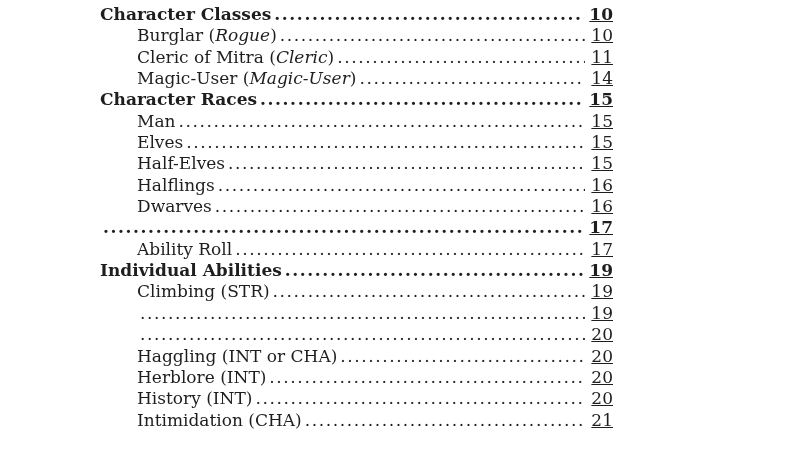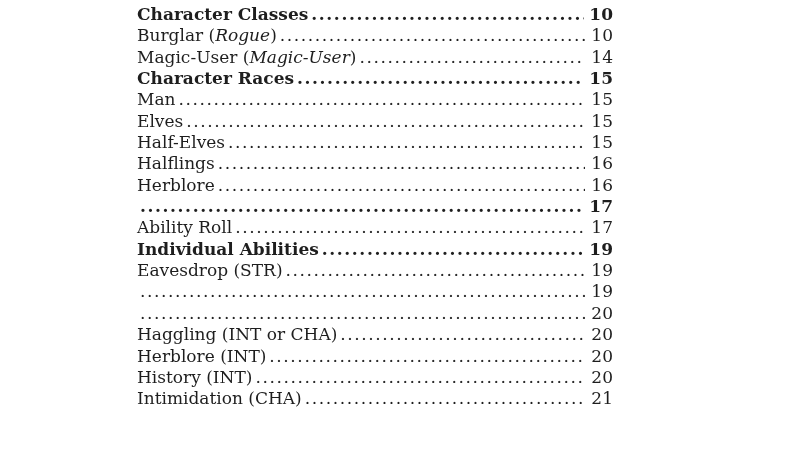--- a/index.html
+++ b/index.html
@@ -19,56 +19,62 @@
     width: 513px;
   }
   .row {
     display: flex;
     align-items: baseline;
     height: 21.35px;
     font-size: 17px;
     line-height: 21.35px;
     white-space: nowrap;
   }
-  .row.l1 { font-weight: bold; margin-left: 37px; }
+  .row.l1 { font-weight: bold; }
   .row.l2 { padding-left: 37px; }
   .label { white-space: nowrap; flex: 0 0 auto; }
   .label em { }
   .leader {
     flex: 1 1 auto;
     overflow: hidden;
     height: 21.35px;
     margin: 0 5px 0 3px;
     letter-spacing: 1.6px;
   }
   .leader::after {
     content: "........................................................................................................";
   }
   .pagenum {
     flex: 0 0 auto;
     min-width: 23px;
     text-align: right;
+    text-decoration: underline;
   }
 </style>
 </head>
 <body style="background: rgb(255, 255, 255); color: rgb(30, 30, 30);">
 
 <div class="toc" id="toc">
   <div class="row l1">
     <span class="label"><span class="t">Character Classes</span><em class="em"></em><span class="after"></span></span>
     <span class="leader"></span>
     <span class="pagenum">10</span>
   </div>
 
   <div class="row l2">
     <span class="label"><span class="t">Burglar (</span><em class="em">Rogue</em><span class="after">)</span></span>
     <span class="leader"></span>
     <span class="pagenum">10</span>
   </div>
 
+  <div class="row l2">
+    <span class="label"><span class="t">Cleric of Mitra (</span><em class="em">Cleric</em><span class="after">)</span></span>
+    <span class="leader"></span>
+    <span class="pagenum">11</span>
+  </div>
 
 
   <div class="row l2">
     <span class="label"><span class="t">Magic-User (</span><em class="em">Magic-User</em><span class="after">)</span></span>
     <span class="leader"></span>
     <span class="pagenum">14</span>
   </div>
 
   <div class="row l1">
     <span class="label"><span class="t">Character Races</span><em class="em"></em><span class="after"></span></span>
@@ -94,21 +100,21 @@
     <span class="pagenum">15</span>
   </div>
 
   <div class="row l2">
     <span class="label"><span class="t">Halflings</span><em class="em"></em><span class="after"></span></span>
     <span class="leader"></span>
     <span class="pagenum">16</span>
   </div>
 
   <div class="row l2">
-    <span class="label"><span class="t">Herblore</span><em class="em"></em><span class="after"></span></span>
+    <span class="label"><span class="t">Dwarves</span><em class="em"></em><span class="after"></span></span>
     <span class="leader"></span>
     <span class="pagenum">16</span>
   </div>
 
   <div class="row l1">
     <span class="leader"></span>
     <span class="pagenum">17</span>
   </div>
 
   <div class="row l2">
@@ -117,21 +123,21 @@
     <span class="pagenum">17</span>
   </div>
 
   <div class="row l1">
     <span class="label"><span class="t">Individual Abilities</span><em class="em"></em><span class="after"></span></span>
     <span class="leader"></span>
     <span class="pagenum">19</span>
   </div>
 
   <div class="row l2">
-    <span class="label"><span class="t">Eavesdrop (STR)</span><em class="em"></em><span class="after"></span></span>
+    <span class="label"><span class="t">Climbing (STR)</span><em class="em"></em><span class="after"></span></span>
     <span class="leader"></span>
     <span class="pagenum">19</span>
   </div>
 
   <div class="row l2">
     <span class="leader"></span>
     <span class="pagenum">19</span>
   </div>
 
   <div class="row l2">

